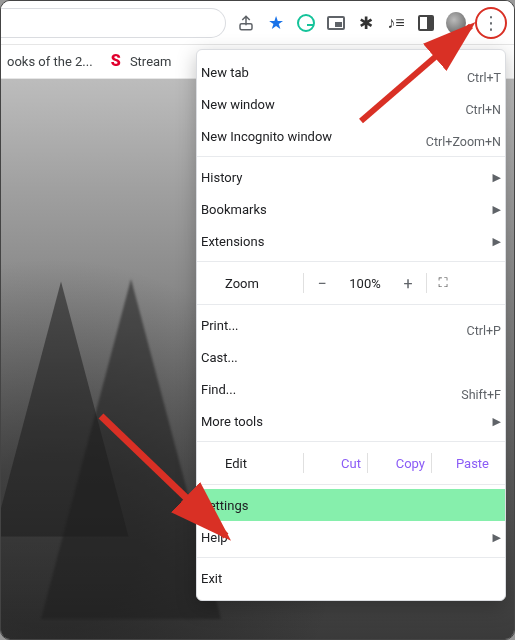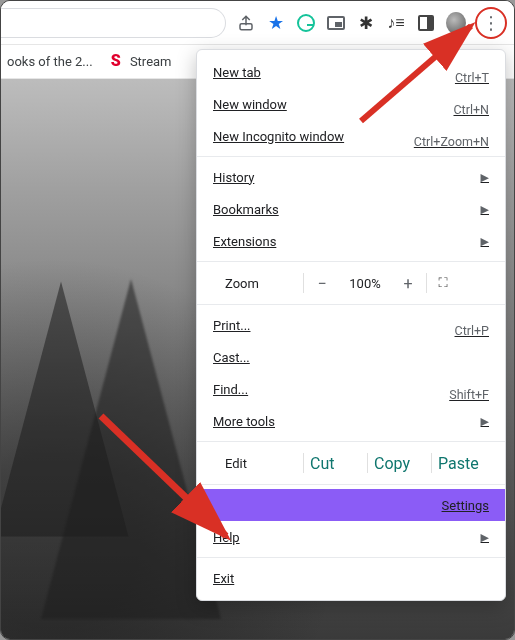--- a/index.html
+++ b/index.html
@@ -75,37 +75,36 @@
   
   .menu {
     position:absolute; top:48px; right:8px;
     width:310px; background:#fff; border:1px solid #dadce0;
     border-radius:6px; box-shadow:0 6px 20px rgba(0,0,0,.25);
     padding:6px 0;
     z-index:5;
   }
   .mi {
     display:flex; align-items:center; height:32px;
-    padding:0 16px; color:#202124; cursor:default; font-size:13px;
+    padding:0 4px; color:#202124; cursor:default; font-size:13px;
     justify-content:space-between;
-    text-decoration:underline;
-  }
-  .mi.highlight{background:#8b5cf6;justify-content:flex-end;}
+  }
+  .mi.highlight{background:#86efac;}
   .sc{color:#5f6368; font-size:12.5px;margin-top:10px;}
   .chev{color:#5f6368;font-size:11px;}
   .sep{height:1px;background:#e8eaed;margin:4px 0;}
   .zoomrow, .editrow {
     display:flex;align-items:center;height:34px;padding:0 10px 0 16px;color:#202124;font-size:13px;
   }
   .zoomrow .lbl, .editrow .lbl{flex:0 0 78px;margin-left:12px;}
   .zbtn{width:36px;text-align:center;color:#5f6368;cursor:pointer;font-size:16px;}
   .zval{width:50px;text-align:center;}
   .vsep{width:1px;height:20px;background:#e0e0e0;}
   .fs{width:32px;text-align:center;font-size:13px;color:#444;}
-  .editbtn{flex:1;text-align:left;padding:0 6px;color:#0f766e;cursor:pointer;font-size:16px;}
+  .editbtn{flex:1;text-align:right;padding:0 6px;color:#8b5cf6;cursor:pointer;font-size:13px;}
 
   
   .arrow{position:absolute;z-index:10;pointer-events:none;}
   .arrow svg{overflow:visible;}
 </style>
 </head>
 <body>
 
 <div class="bg">
   <div class="tree t1"></div>

